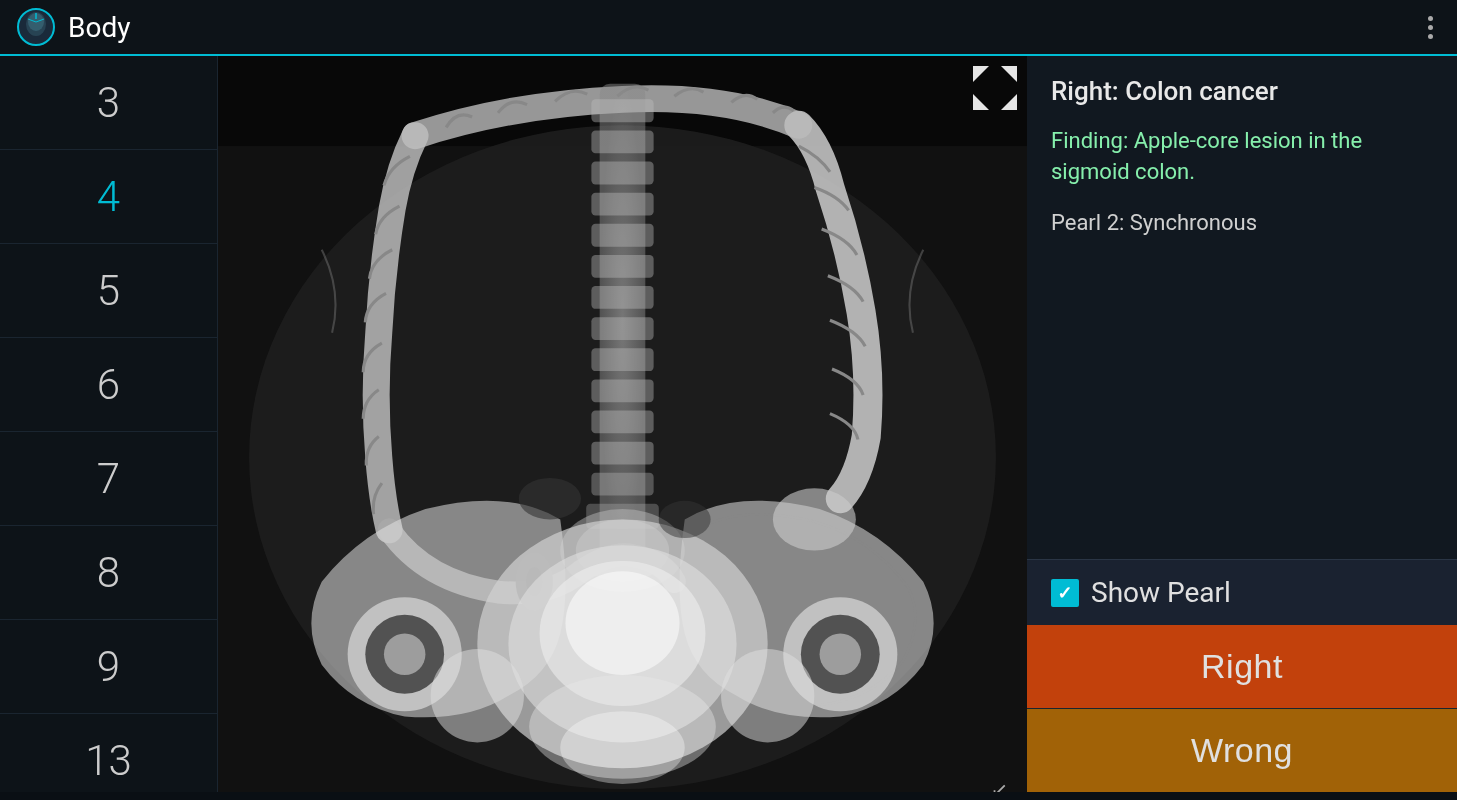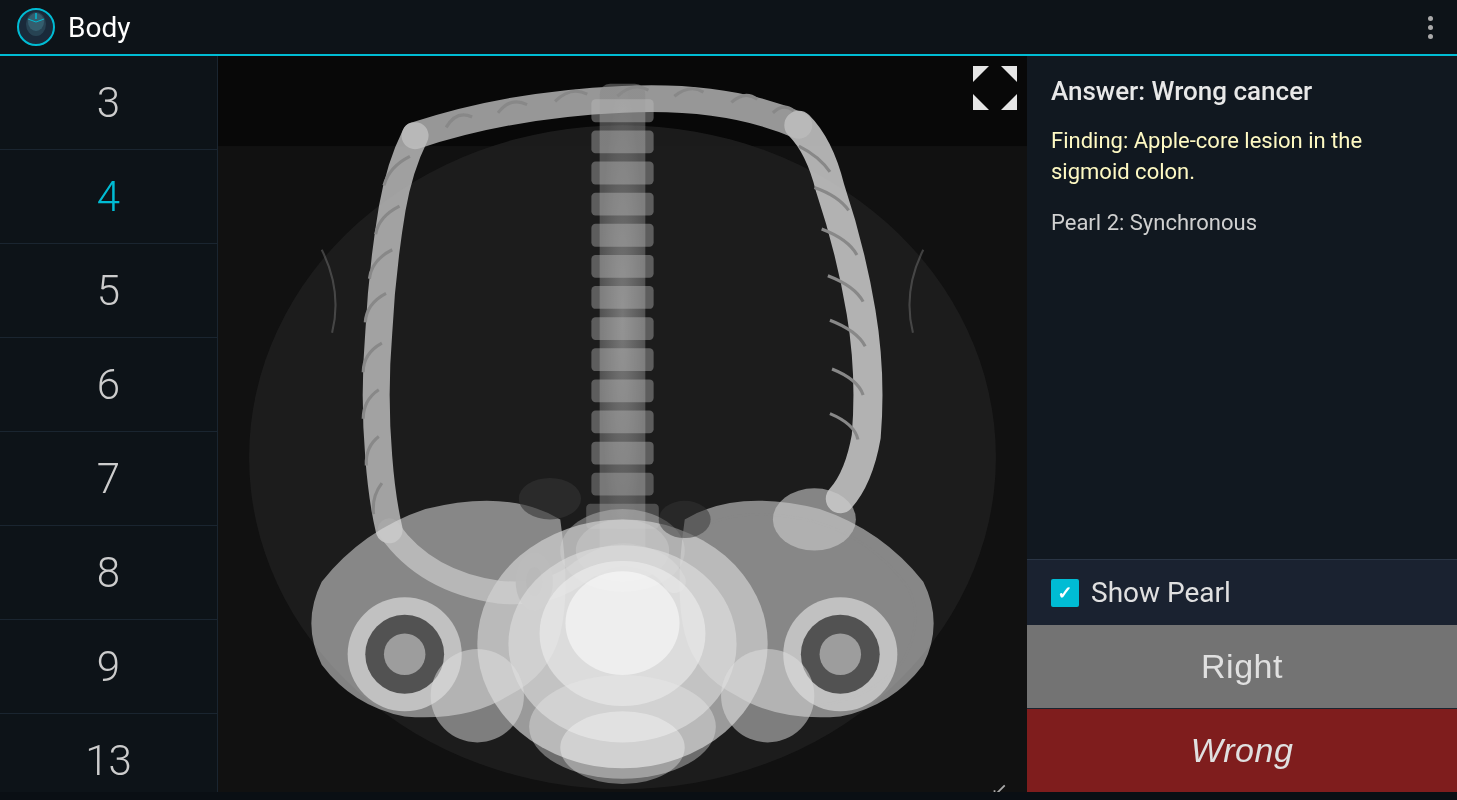--- a/index.html
+++ b/index.html
@@ -130,21 +130,21 @@
       overflow: hidden;
     }
     .answer-title {
       font-size: 26px;
       font-weight: 500;
       color: #e8e8e8;
       margin-bottom: 20px;
     }
     .finding-text {
       font-size: 22px;
-      color: #fef9c3;
+      color: #86efac;
       line-height: 1.4;
       margin-bottom: 20px;
     }
     .pearl-text {
       font-size: 22px;
       color: #d0d0d0;
       line-height: 1.4;
       margin-bottom: 16px;
     }
     .pearl-text-partial {
@@ -194,26 +194,25 @@
       padding: 22px 0;
       font-size: 34px;
       font-weight: 400;
       color: #e0e0e0;
       border: none;
       cursor: pointer;
       text-align: center;
       letter-spacing: 0.5px;
     }
     .btn-right {
-      background: #737373;
+      background: #c2410c;
     }
     .btn-wrong {
-      background: #7f1d1d;
+      background: #a16207;
       border-top: 1px solid #1a2530;
-      font-style: italic;
     }
   </style>
 </head>
 <body>
 
 <div class="header">
   <div class="header-left">
     <svg class="header-icon" viewBox="0 0 40 40">
       <circle cx="20" cy="20" r="18" fill="#1a2a3a" stroke="#00bcd4" stroke-width="2"></circle>
       <ellipse cx="20" cy="17" rx="10" ry="12" fill="#2a4a5a" opacity="0.8"></ellipse>
@@ -388,21 +387,21 @@
         <polygon points="2,2 18,2 2,18" fill="white" opacity="0.9"></polygon>
         <polygon points="46,2 30,2 46,18" fill="white" opacity="0.9"></polygon>
         <polygon points="2,46 18,46 2,30" fill="white" opacity="0.9"></polygon>
         <polygon points="46,46 30,46 46,30" fill="white" opacity="0.9"></polygon>
       </svg>
     </div>
   </div>
 
   <div class="right-panel">
     <div class="answer-section">
-      <div class="answer-title">Answer: Wrong cancer</div>
+      <div class="answer-title">Right: Colon cancer</div>
       <div class="finding-text">Finding: Apple-core lesion in the sigmoid colon.</div>
       <div class="pearl-text-partial">Pearl 2: Synchronous</div>
     </div>
 
     <div class="show-answer-row">
       <div class="checkbox-wrapper">
         <div class="checkbox-box">
           <span class="checkmark">✓</span>
         </div>
         <span class="show-answer-label">Show Pearl</span>

